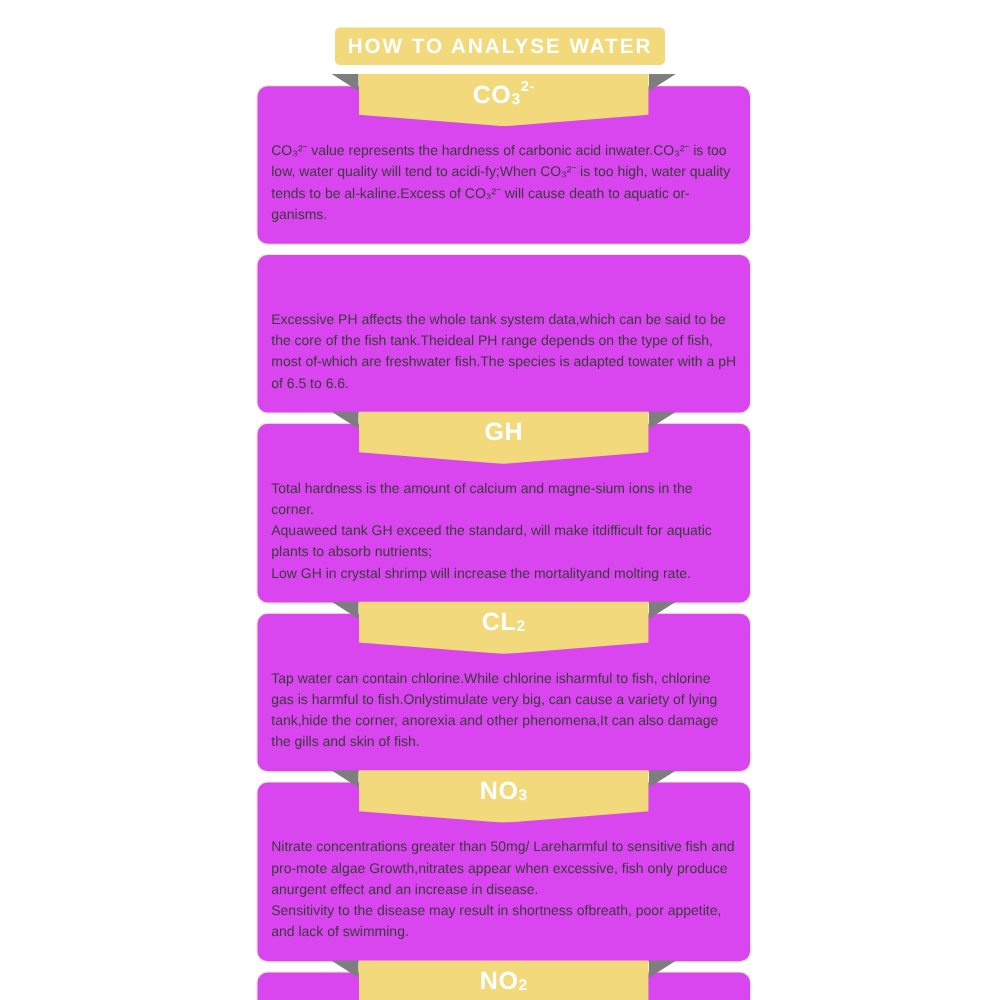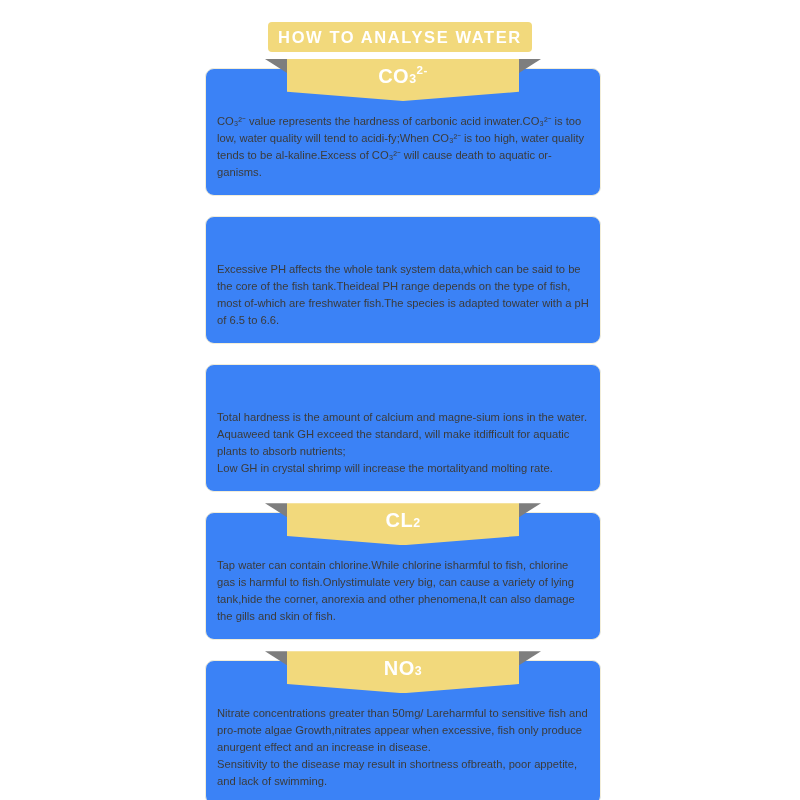--- a/index.html
+++ b/index.html
@@ -46,24 +46,24 @@
   .cards {
     position: absolute;
     left: 205px;
     top: 68px;
     width: 396px;
   }
 
   .card {
     position: relative;
     box-sizing: border-box;
-    background: #3b82f6;
+    background: #d946ef;
     border: 1px solid #f2edd8;
     border-radius: 9px;
-    margin-bottom: 20px;
+    margin-bottom: 7px;
   }
 
   
   .ribbon {
     position: absolute;
     left: 50%;
     transform: translateX(-50%);
     top: -10px;
     width: 276px;
     height: 42px;
@@ -160,21 +160,29 @@
             <sub>3</sub>
             <sup>2-</sup>
           </div>
         </div>
         <div class="card-body">CO₃²⁻ value represents the hardness of carbonic acid inwater.CO₃²⁻ is too low, water quality will tend to acidi-fy;When CO₃²⁻ is too high, water quality tends to be al-kaline.Excess of CO₃²⁻ will cause death to aquatic or-ganisms.</div>
       </div>
       <div class="card">
         <div class="card-body">Excessive PH affects the whole tank system data,which can be said to be the core of the fish tank.Theideal PH range depends on the type of fish, most of-which are freshwater fish.The species is adapted towater with a pH of 6.5 to 6.6.</div>
       </div>
       <div class="card">
-        <div class="card-body">Total hardness is the amount of calcium and magne-sium ions in the water.
+        <div class="ribbon">
+          <div class="ribbon-fold left"></div>
+          <div class="ribbon-fold right"></div>
+          <div class="ribbon-body"></div>
+          <div class="ribbon-label">
+            <span>GH</span>
+          </div>
+        </div>
+        <div class="card-body">Total hardness is the amount of calcium and magne-sium ions in the corner.
 Aquaweed tank GH exceed the standard, will make itdifficult for aquatic plants to absorb nutrients;
 Low GH in crystal shrimp will increase the mortalityand molting rate.</div>
       </div>
       <div class="card">
         <div class="ribbon">
           <div class="ribbon-fold left"></div>
           <div class="ribbon-fold right"></div>
           <div class="ribbon-body"></div>
           <div class="ribbon-label">
             <span>CL</span>

